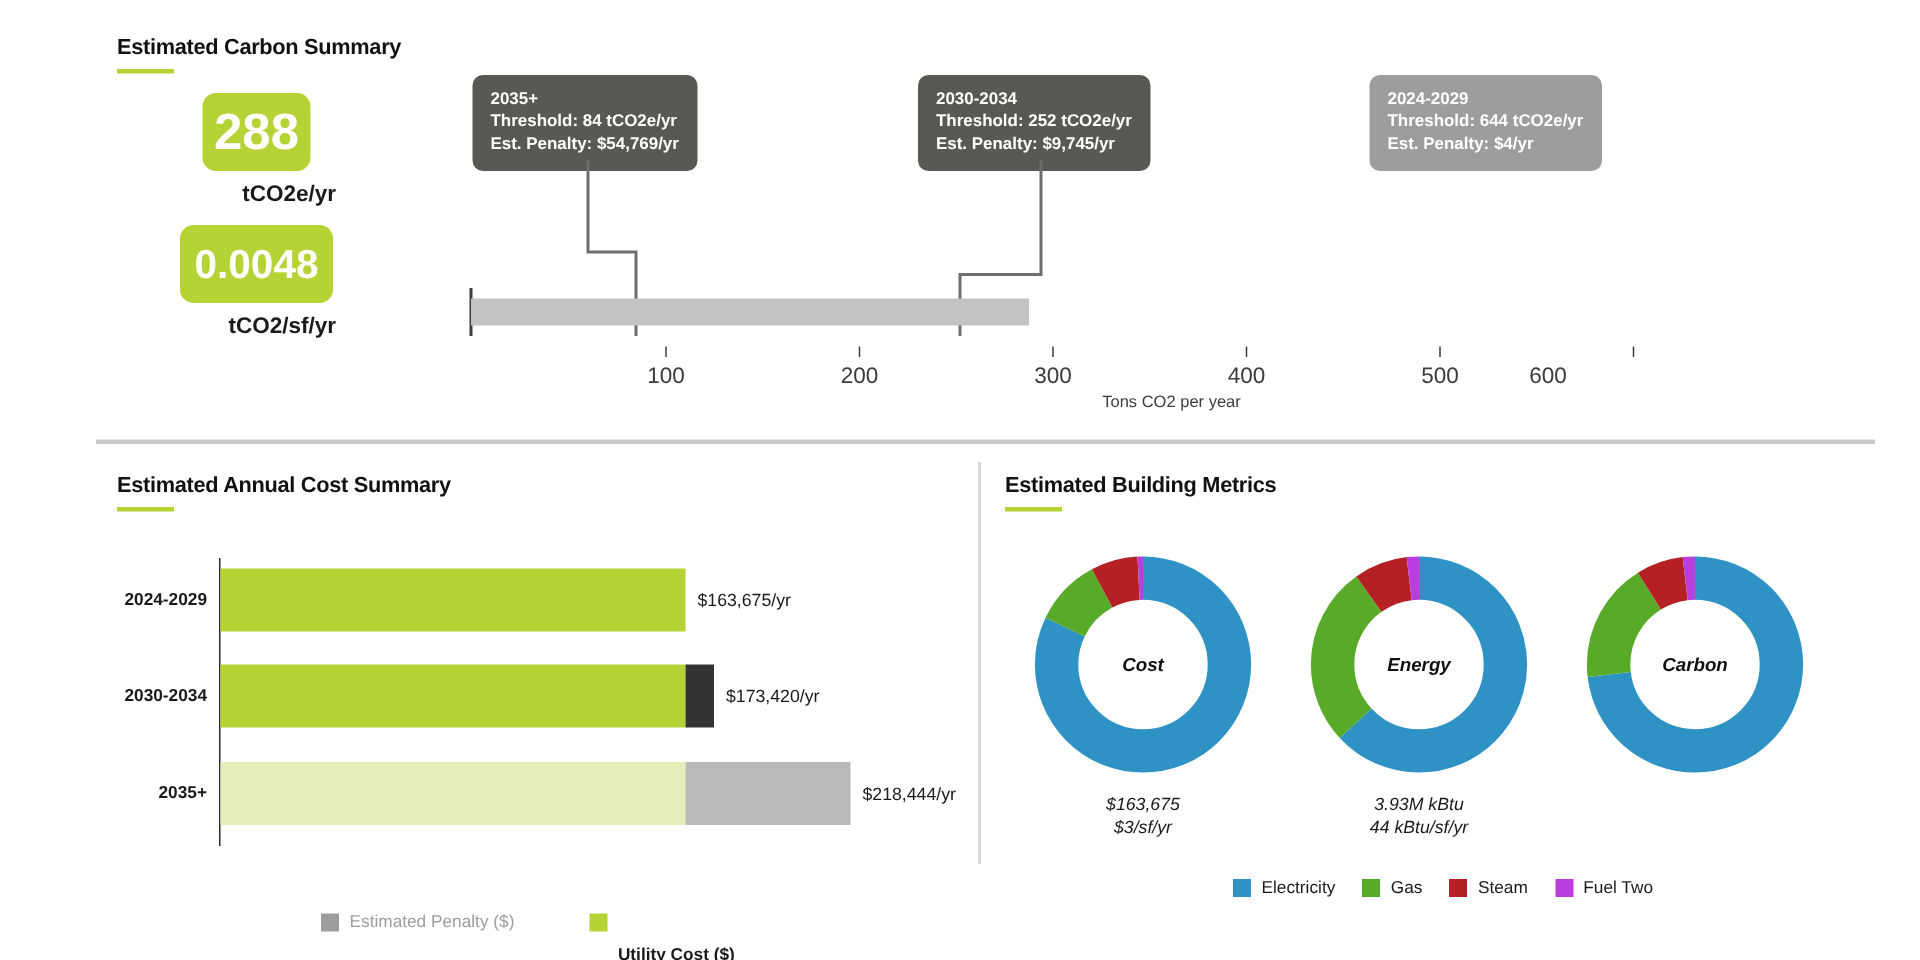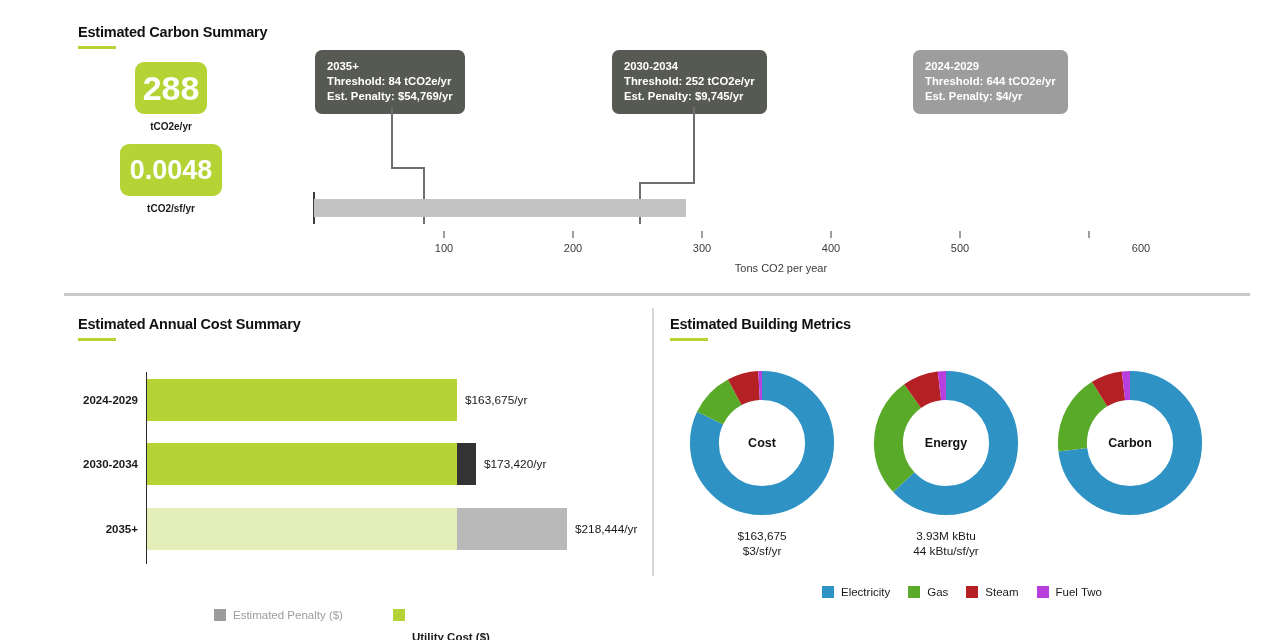--- a/index.html
+++ b/index.html
@@ -41,23 +41,23 @@
     color: #ffffff;
     font-weight: bold;
     text-align: center;
     display: flex;
     align-items: center;
     justify-content: center;
   }
   .kpi-chip.one { width: 72px; height: 52px; font-size: 34px; margin-left: 17px; }
   .kpi-chip.two { width: 102px; height: 52px; font-size: 27px; margin-left: 2px; }
   .kpi-unit {
-    font-size: 10px;
-    font-weight: bold;
-    text-align: center;
+    font-size: 15px;
+    font-weight: bold;
+    text-align: right;
     color: #1a1a1a;
     margin-top: 7px;
     width: 106px;
     margin-left: 0px;
   }
   .kpi-gap { height: 12px; }
 
   
   .tooltip {
     position: absolute;
@@ -71,21 +71,21 @@
   }
   .tooltip.dark { background: #575a52; }
   .tooltip.grey { background: #9d9d9d; }
 
   
   #carbon-svg { position: absolute; left: 0; top: 0; }
 
   
   .axis-tick-label {
     position: absolute;
-    font-size: 11px;
+    font-size: 15px;
     color: #3c3c3c;
     transform: translateX(-50%);
     white-space: nowrap;
   }
   .axis-title {
     position: absolute;
     font-size: 11px;
     color: #3c3c3c;
     transform: translateX(-50%);
     white-space: nowrap;
@@ -128,21 +128,21 @@
 
   
   .legend { position: absolute; display: flex; align-items: center; }
   .legend-item { display: flex; align-items: center; margin-right: 18px; }
   .swatch { width: 12px; height: 12px; margin-right: 7px; }
   .legend-text { font-size: 11.5px; white-space: nowrap; }
   .legend-text.muted { color: #9d9d9d; }
   .legend-text.bold { font-weight: bold; color: #1a1a1a; margin-top: 45px; }
 
   
-  .donut-wrap { position: absolute; width: 152px; }
+  .donut-wrap { position: absolute; width: 152px; font-style: italic; }
   .donut { position: relative; width: 152px; height: 152px; }
   .donut-center-label {
     position: absolute;
     left: 0; top: 0; width: 152px; height: 152px;
     display: flex; align-items: center; justify-content: center;
     font-size: 12.5px; font-weight: bold; color: #111111;
     pointer-events: none;
   }
   .donut-caption {
     margin-top: 10px;
@@ -204,21 +204,21 @@
     <line x1="960" y1="231" x2="960" y2="238"></line>
     <line x1="1089" y1="231" x2="1089" y2="238"></line>
   </g>
 </svg>
 
 <div class="axis-tick-label" style="left:444px; top:242px;">100</div>
 <div class="axis-tick-label" style="left:573px; top:242px;">200</div>
 <div class="axis-tick-label" style="left:702px; top:242px;">300</div>
 <div class="axis-tick-label" style="left:831px; top:242px;">400</div>
 <div class="axis-tick-label" style="left:960px; top:242px;">500</div>
-<div class="axis-tick-label" style="left:1141px; top:242px;">600</div>
+<div class="axis-tick-label" style="left:1032px; top:242px;">600</div>
 <div class="axis-title" style="left:781px; top:262px;">Tons CO2 per year</div>
 
 <div id="divider"></div>
 <div id="v-divider"></div>
 
 <div class="panel" id="cost-section" style="left:78px; top:316px;">
   <div class="sec-title">Estimated Annual Cost Summary</div>
   <div class="sec-underline"></div>
 </div>
 

